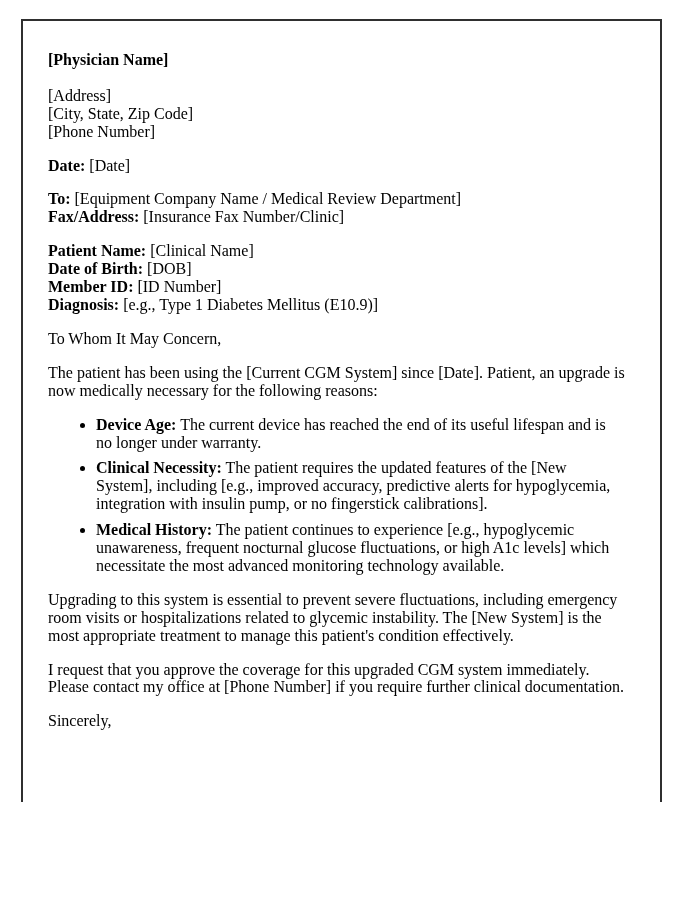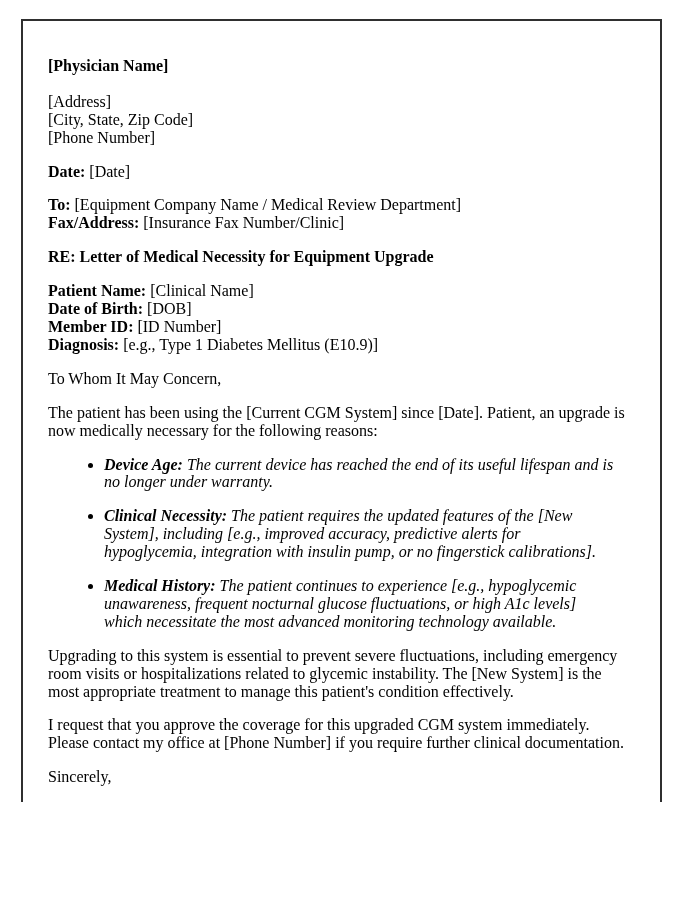--- a/index.html
+++ b/index.html
@@ -18,36 +18,35 @@
   }
   .letter-frame {
     position: absolute;
     left: 21px;
     top: 19px;
     width: 641px;
     height: 783px;
     box-sizing: border-box;
     border: 2px solid #2f2f2f;
     border-bottom: none;
-    padding: 20px 27px 0 25px;
+    padding: 14px 27px 0 25px;
     overflow: hidden;
     background: #ffffff;
   }
   .letter-frame p {
     margin: 16px 0;
     padding: 0;
   }
   .letter-frame ul {
     margin: 16px 0;
     padding: 0 0 0 40px;
   }
   .letter-frame li {
-    margin: 16px;
+    margin: 8px;
     padding: 0;
-    font-style: italic;
   }
   strong { font-weight: bold; }
 </style>
 </head>
 <body>
 
 <div class="letter-frame">
 
   <p>
     <strong>[Physician Name]</strong><br>
@@ -62,23 +61,20 @@
     <span>[Date]</span>
   </p>
 
   <p>
     <strong>To:</strong>
     <span>[Equipment Company Name / Medical Review Department]</span><br>
     <strong>Fax/Address:</strong>
     <span>[Insurance Fax Number/Clinic]</span>
   </p>
 
-  <p>
-    <strong>RE: Letter of Medical Necessity for Equipment Upgrade</strong>
-  </p>
 
   <p>
     <strong>Patient Name:</strong>
     <span>[Clinical Name]</span><br>
     <strong>Date of Birth:</strong>
     <span>[DOB]</span><br>
     <strong>Member ID:</strong>
     <span>[ID Number]</span><br>
     <strong>Diagnosis:</strong>
     <span>[e.g., Type 1 Diabetes Mellitus (E10.9)]</span>

